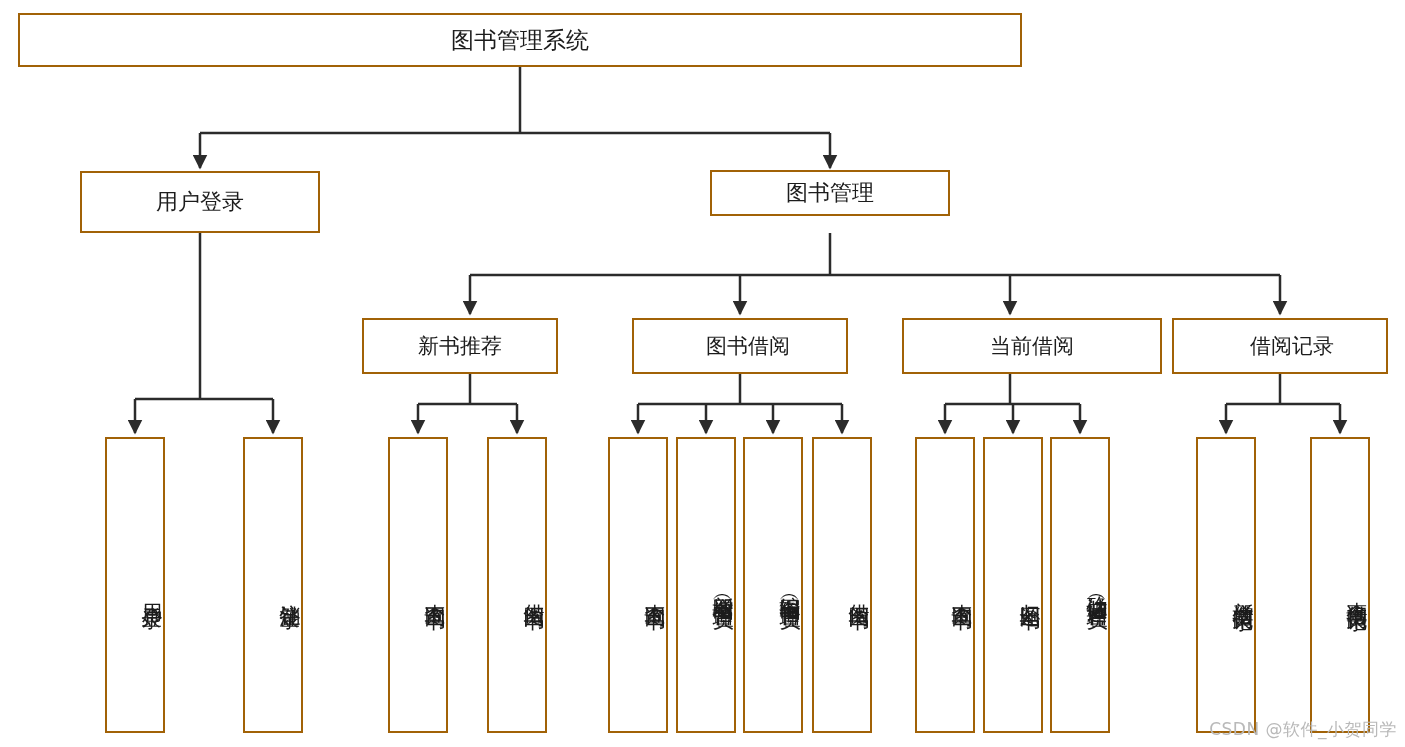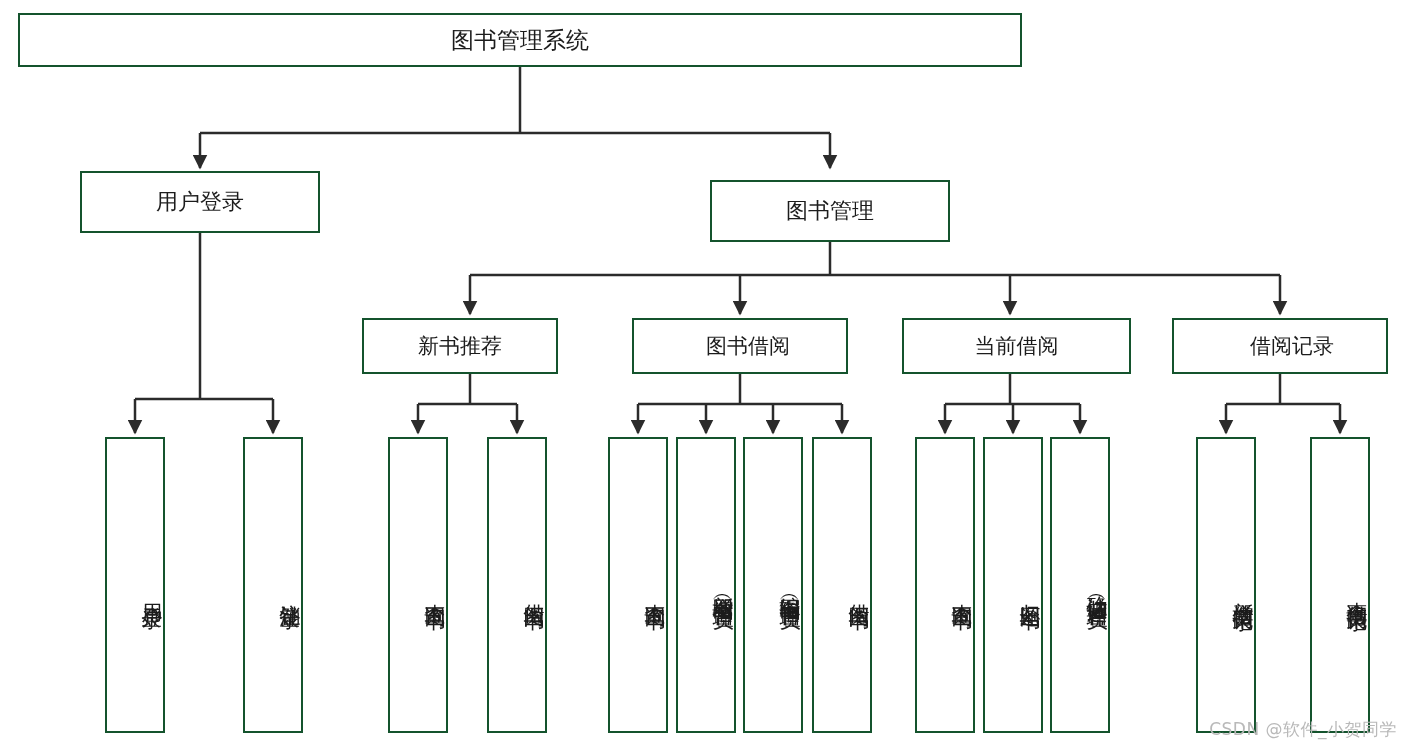--- a/index.html
+++ b/index.html
@@ -27,21 +27,21 @@
     left: 0;
     top: 0;
     width: 1405px;
     height: 747px;
     pointer-events: none;
   }
   .node {
     position: absolute;
     box-sizing: border-box;
     background: #ffffff;
-    border: 2px solid #14532d;
+    border: 2px solid #a16207;
     display: flex;
     align-items: center;
     justify-content: center;
     color: #1c1c1c;
     text-align: center;
     line-height: 1.25;
   }
   .node.root {
     font-size: 23px;
   }
@@ -135,31 +135,31 @@
     </g>
   </svg>
 
   <div class="node root" id="node-root" style="left: 18px; top: 13px; width: 1004px; height: 54px;">
     <span class="node-label">图书管理系统</span>
   </div>
 
   <div class="node level2" id="node-user-login" style="left: 80px; top: 171px; width: 240px; height: 62px;">
     <span class="node-label">用户登录</span>
   </div>
-  <div class="node level2" id="node-book-manage" style="left: 710px; top: 180px; width: 240px; height: 62px;">
+  <div class="node level2" id="node-book-manage" style="left: 710px; top: 170px; width: 240px; height: 46px;">
     <span class="node-label">图书管理</span>
   </div>
 
   <div class="node level3" id="node-new-book-rec" style="left: 362px; top: 318px; width: 196px; height: 56px;">
     <span class="node-label">新书推荐</span>
   </div>
   <div class="node level3" id="node-book-borrow" style="left: 632px; top: 318px; width: 216px; height: 56px; padding-left: 16px;">
     <span class="node-label">图书借阅</span>
   </div>
-  <div class="node level3" id="node-current-borrow" style="left: 902px; top: 318px; width: 229px; height: 56px;">
+  <div class="node level3" id="node-current-borrow" style="left: 902px; top: 318px; width: 260px; height: 56px;">
     <span class="node-label">当前借阅</span>
   </div>
   <div class="node level3" id="node-borrow-record" style="left: 1172px; top: 318px; width: 216px; height: 56px; padding-left: 24px;">
     <span class="node-label">借阅记录</span>
   </div>
 
   <div class="node leaf" id="leaf-0" style="left: 105px; top: 437px; width: 60px; height: 296px;">
     <span class="node-label">用户登录</span>
   </div>
   <div class="node leaf" id="leaf-1" style="left: 243px; top: 437px; width: 60px; height: 296px;">

